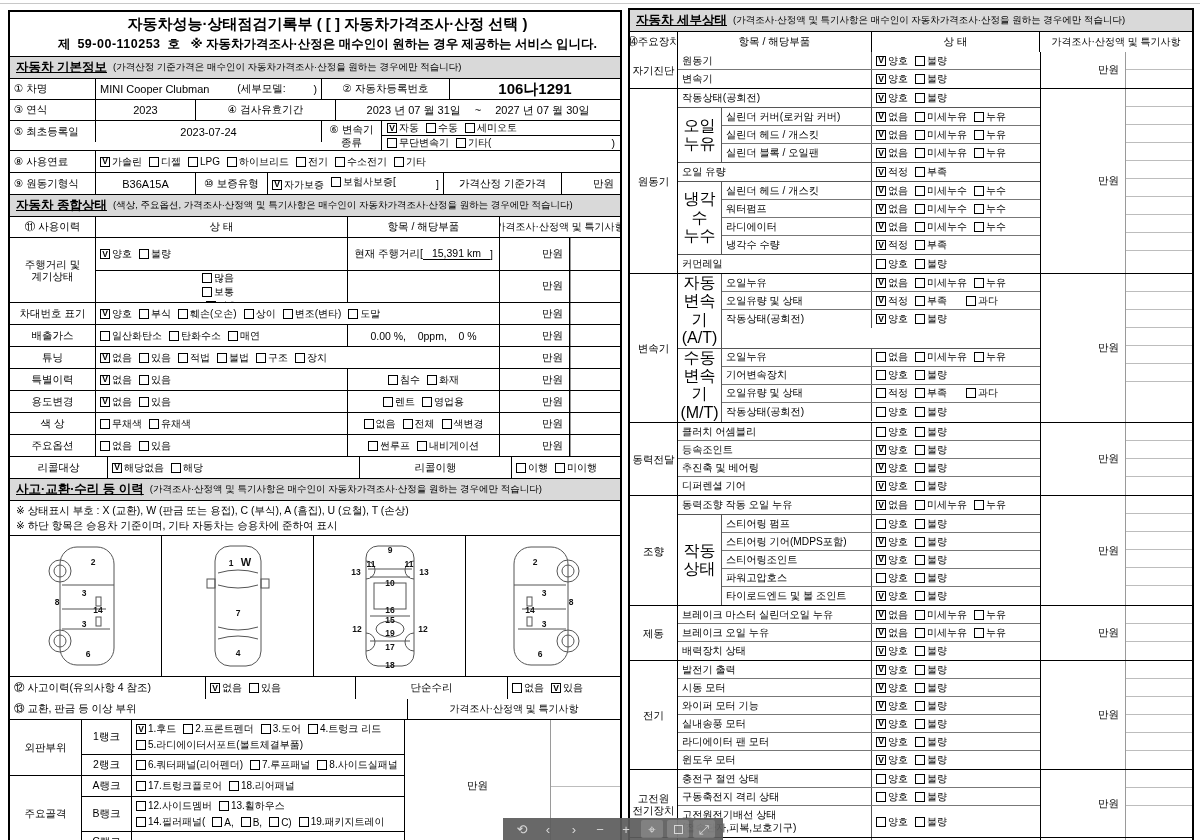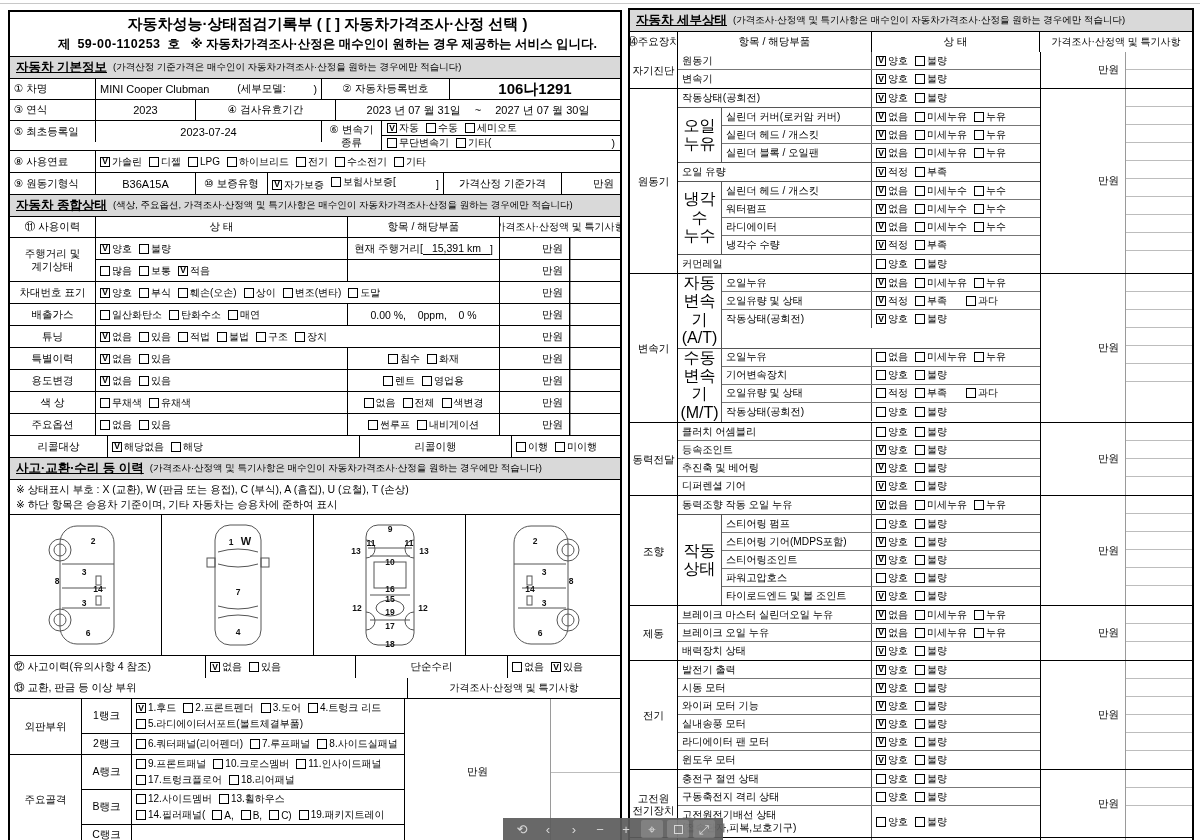--- a/index.html
+++ b/index.html
@@ -233,21 +233,21 @@
                 <span class="cbg">
                   <span class="box"></span>
                   <span class="cbl">불량</span>
                 </span>
               </div>
               <div class="c cC" style="width: 152px; white-space: pre;"><span class="lbl">현재 주행거리[</span><span class="lbl" style="border-bottom: 1px solid rgb(0, 0, 0); padding: 0px 6px;"> 15,391 km </span><span class="lbl">]</span></div>
               <div class="c price" style="width: 70px;">만원</div>
               <div class="c last" style="flex: 1 1 0%; border-left: 1px solid rgb(154, 154, 154); border-right: none;"></div>
             </div>
             <div style="flex: 1 1 0%; display: flex; min-height: 21px;">
-              <div class="c" style="width: 252px;">
+              <div class="c" style="width: 252px; flex-direction: column;">
                 <span class="cbg">
                   <span class="box"></span>
                   <span class="cbl">많음</span>
                 </span>
                 <span class="cbg">
                   <span class="box"></span>
                   <span class="cbl">보통</span>
                 </span>
                 <span class="cbg">
                   <span class="box chk">V</span>
@@ -668,34 +668,20 @@
                   </div>
                 </div>
               </div>
             </div>
             <div style="display: flex;">
               <div class="c lbl cC" style="width: 72px;">주요골격</div>
               <div style="flex: 1 1 0%; display: flex; flex-direction: column;">
                 <div style="display: flex; border-bottom: 1px solid rgb(0, 0, 0);">
                   <div class="c lbl cC" style="width: 50px;">A랭크</div>
                   <div style="flex: 1 1 0%; display: flex; flex-direction: column; justify-content: center; padding: 1px 4px;">
-                    <div style="display: flex; align-items: center; min-height: 16px;">
-                      <span class="cbg">
-                        <span class="box"></span>
-                        <span class="cbl">9.프론트패널</span>
-                      </span>
-                      <span class="cbg">
-                        <span class="box"></span>
-                        <span class="cbl">10.크로스멤버</span>
-                      </span>
-                      <span class="cbg">
-                        <span class="box"></span>
-                        <span class="cbl">11.인사이드패널</span>
-                      </span>
-                    </div>
                     <div style="display: flex; align-items: center; min-height: 16px;">
                       <span class="cbg">
                         <span class="box"></span>
                         <span class="cbl">17.트렁크플로어</span>
                       </span>
                       <span class="cbg">
                         <span class="box"></span>
                         <span class="cbl">18.리어패널</span>
                       </span>
                     </div>

